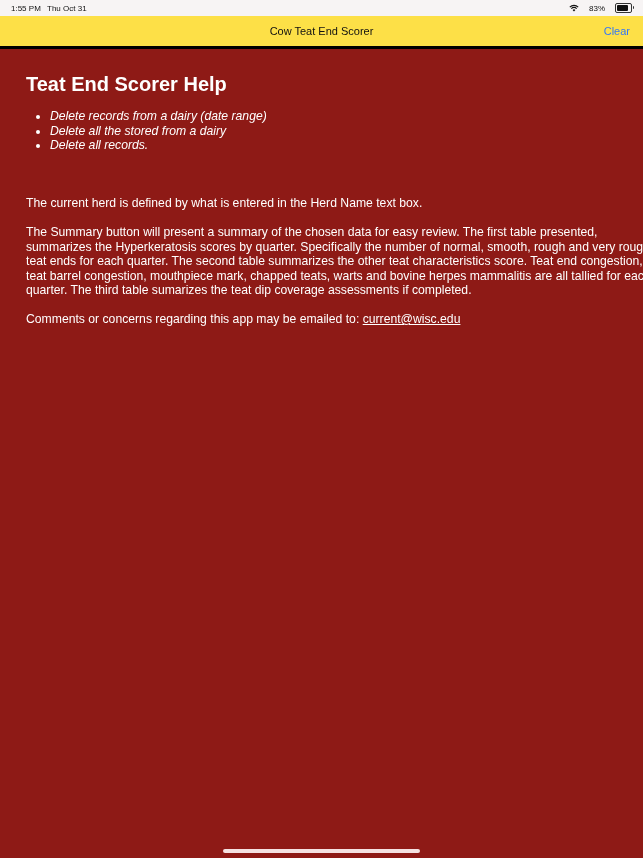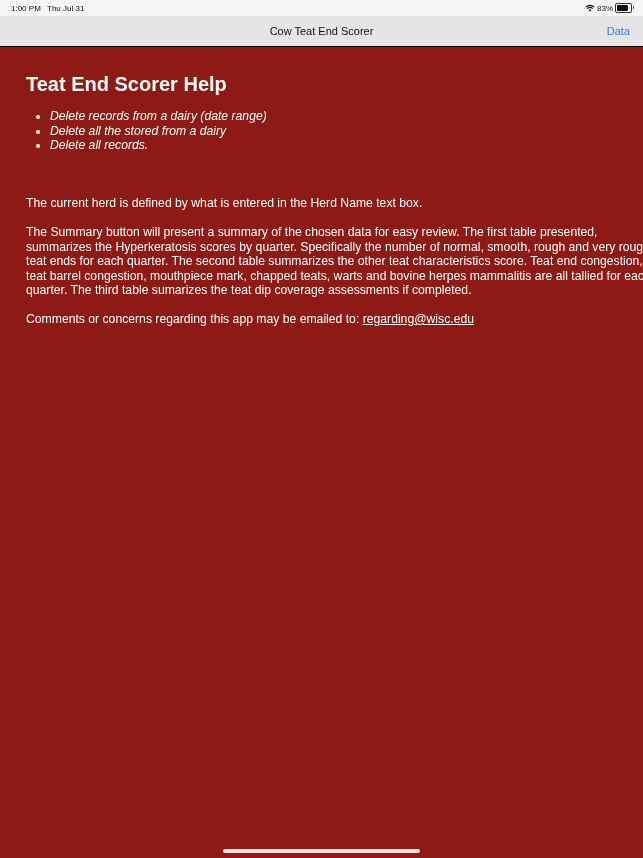--- a/index.html
+++ b/index.html
@@ -1,56 +1,56 @@
 <!DOCTYPE html>
 <html><head>
   <meta charset="utf-8">
   <style>
     html, body { margin:0; padding:0; }
     body { width:643px; height:858px; background:#8e1a16; font-family:"Liberation Sans", sans-serif; position:relative; overflow:hidden; }
     .statusbar { position:absolute; left:0; top:0; width:643px; height:16px; background:#f7f4f4; font-size:8px; color:#111; }
     .statusbar .time { position:absolute; left:11px; top:4px; }
     .statusbar .date { position:absolute; left:47px; top:4px; }
-    .statusbar .right { position:absolute; right:11px; top:3px; display:flex; align-items:center; gap:2px; }
+    .statusbar .right { position:absolute; right:11px; top:3px; display:flex; align-items:center; gap:10px; }
     .battery { width:13px; height:6px; border:1px solid #333; border-radius:2px; position:relative; padding:1px; box-sizing:content-box; }
     .battery .fill { width:83%; height:100%; background:#111; border-radius:1px; }
     .battery:after { content:""; position:absolute; right:-3px; top:2px; width:1.5px; height:3px; background:#333; border-radius:0 1px 1px 0; }
-    .navbar { position:absolute; left:0; top:16px; width:643px; height:30px; background:#e5e5e5; border-bottom:1px solid #000000; }
+    .navbar { position:absolute; left:0; top:16px; width:643px; height:30px; background:#fde047; border-bottom:3px solid #000000; }
     .navbar .title { position:absolute; left:0; right:0; top:9px; text-align:center; font-size:11px; color:#111; font-weight:500; }
     .navbar .done { position:absolute; right:13px; top:9px; font-size:11px; color:#3478f6; cursor:pointer; }
     .content { position:absolute; left:6px; top:72px; width:630px; color:#fff; font-size:12.2px; line-height:14.5px;margin-left:20px; }
     .content h1 { font-size:20px; font-weight:bold; margin:0 0 13px 0; line-height:24px; }
     .content p { margin:0; }
     .content ul { margin:0; padding-left:24px;font-style:italic; }
     .content .gap { height:14.5px; }
     .content a { color:#fff; text-decoration:underline; }
     .home-indicator { position:absolute; left:223px; top:849px; width:197px; height:4px; border-radius:2px; background:#f5e1e1; }
   </style>
 </head>
 <body>
 
 <div class="statusbar">
-  <span class="time">1:00 PM</span>
-  <span class="date">Thu Jul 31</span>
+  <span class="time">1:55 PM</span>
+  <span class="date">Thu Oct 31</span>
   <div class="right">
     <svg width="10" height="8" viewBox="0 0 10 8">
       <path d="M5 7.5 L3.6 6 A2 2 0 0 1 6.4 6 Z" fill="#111"></path>
       <path d="M2.3 4.7 A3.9 3.9 0 0 1 7.7 4.7" stroke="#111" stroke-width="1.1" fill="none"></path>
       <path d="M0.8 3.1 A6 6 0 0 1 9.2 3.1" stroke="#111" stroke-width="1.1" fill="none"></path>
     </svg>
     <span>83%</span>
     <div class="battery">
         <div class="fill"></div>
       </div>
   </div>
 </div>
 
 <div class="navbar">
   <div class="title">Cow Teat End Scorer</div>
-  <div class="done">Data</div>
+  <div class="done">Clear</div>
 </div>
 
 <div class="content">
   <h1>Teat End Scorer Help</h1>
 
   <ul>
     <li>Delete records from a dairy (date range)</li>
     <li>Delete all the stored from a dairy</li>
     <li>Delete all records.</li>
   </ul>
@@ -59,16 +59,16 @@
   <div class="gap"></div>
 
   <div class="gap"></div>
 
   <p>The current herd is defined by what is entered in the Herd Name text box.</p>
   <div class="gap"></div>
 
   <p>The Summary button will present a summary of the chosen data for easy review. The first table presented, summarizes the Hyperkeratosis scores by quarter. Specifically the number of normal, smooth, rough and very rough teat ends for each quarter. The second table summarizes the other teat characteristics score. Teat end congestion, teat barrel congestion, mouthpiece mark, chapped teats, warts and bovine herpes mammalitis are all tallied for each quarter. The third table sumarizes the teat dip coverage assessments if completed.</p>
   <div class="gap"></div>
 
-  <p><span>Comments or concerns regarding this app may be emailed to: </span><a>regarding@wisc.edu</a></p>
+  <p><span>Comments or concerns regarding this app may be emailed to: </span><a>current@wisc.edu</a></p>
 </div>
 
 <div class="home-indicator"></div>
 
 </body></html>

